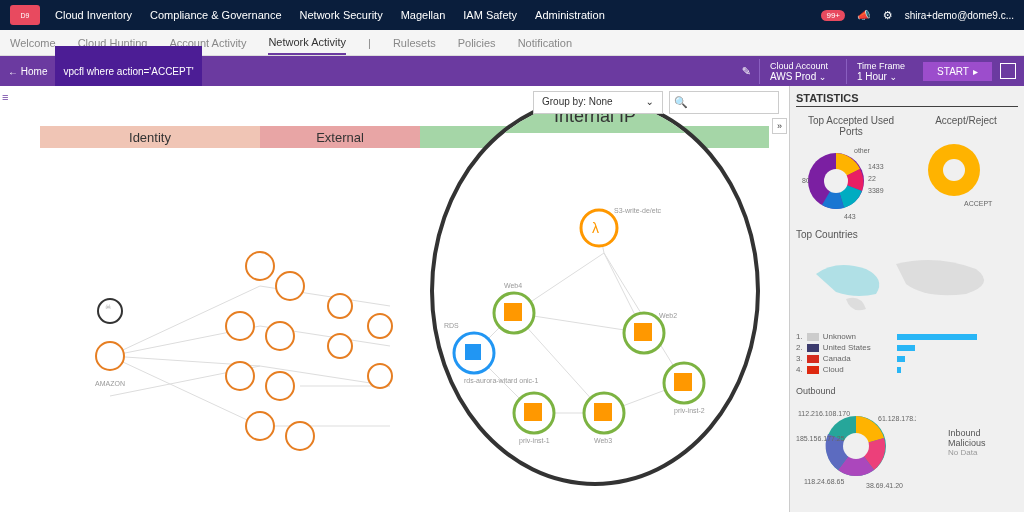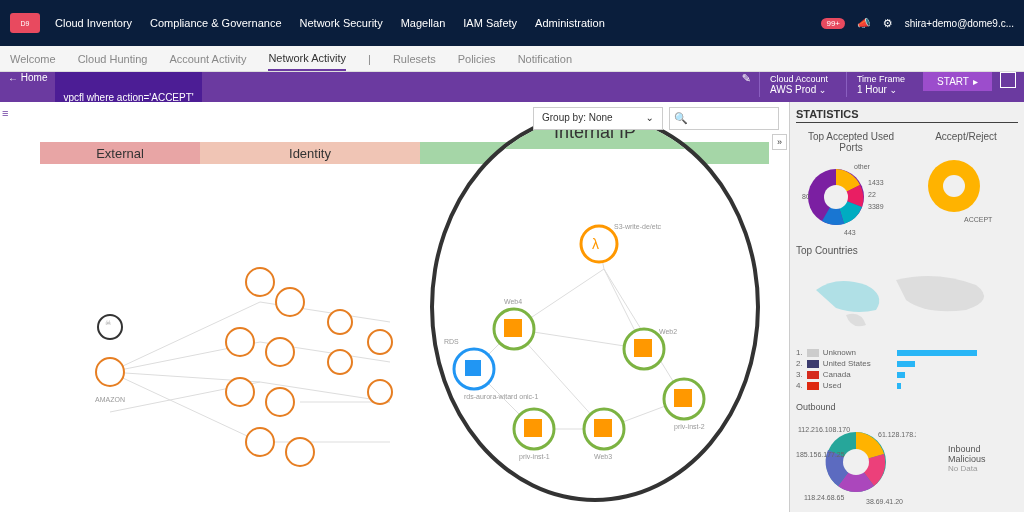--- a/index.html
+++ b/index.html
@@ -1,27 +1,27 @@
 <!DOCTYPE html>
 <html><head>
 <meta charset="utf-8">
 <style>
 *{margin:0;padding:0;box-sizing:border-box;font-family:Arial,sans-serif}
 body{width:1024px;height:512px;overflow:hidden;font-size:11px;color:#333}
-.topbar{height:46px;background:#0a1e3c;display:flex;align-items:center;padding:0 10px;color:#fff}
+.topbar{height:30px;background:#0a1e3c;display:flex;align-items:center;padding:0 10px;color:#fff}
 .logo{width:30px;height:20px;background:#e84a5f;border-radius:3px;margin-right:15px;display:flex;align-items:center;justify-content:center;font-size:7px}
 .topnav{display:flex;gap:18px;flex:1}
 .topnav span{font-size:11px;cursor:pointer}
 .top-right{display:flex;align-items:center;gap:12px}
 .badge{background:#e84a5f;border-radius:8px;padding:1px 5px;font-size:8px}
 .user{font-size:10px}
 .subtabs{height:26px;background:#f5f5f5;display:flex;padding:0 10px;gap:22px;align-items:center;border-bottom:1px solid #ddd}
 .subtabs span{font-size:11px;color:#888;cursor:pointer;padding:5px 0}
 .subtabs .active{color:#333;border-bottom:2px solid #6b3aa0}
-.purplebar{height:30px;background:#6b3aa0;display:flex;align-items:flex-start;padding:0 8px;color:#fff;gap:8px}
+.purplebar{height:30px;background:#6b3aa0;display:flex;align-items:center;padding:0 8px;color:#fff;gap:8px}
 .home-btn{font-size:10px;cursor:pointer}
 .query{background:#4c1d95;padding:20px 8px;font-size:10px;flex:0 0 auto}
 .spacer{flex:1}
 .pencil{cursor:pointer}
 .selector{border-left:1px solid #8a5fc0;padding:2px 10px;font-size:9px;cursor:pointer}
 .selector .val{font-size:10px}
 .start-btn{background:#9c4dcc;padding:4px 14px;font-size:10px;cursor:pointer;display:flex;align-items:center;gap:4px}
 .panel-icon{border:1px solid #fff;width:16px;height:16px;cursor:pointer}
 .main{display:flex;height:426px}
 .graph{flex:1;position:relative;background:#fff}
@@ -106,22 +106,22 @@
     <span class="handle">≡</span>
     <div class="controls">
       <div class="groupby">
           <span>Group by: None</span>
           <span>⌄</span>
         </div>
       <div class="search">🔍</div>
     </div>
     <div class="collapse">»</div>
     <div class="zones">
+      <div class="zone z-id">Identity</div>
       <div class="zone z-ext">External</div>
-      <div class="zone z-id">Identity</div>
       <div class="zone z-ip">Internal IP</div>
     </div>
 
     <svg class="net" width="789" height="426">
       <g>
         <line class="edge" x1="110" y1="270" x2="260" y2="200"></line>
           <line class="edge" x1="110" y1="270" x2="260" y2="240"></line>
         <line class="edge" x1="110" y1="270" x2="260" y2="280"></line>
           <line class="edge" x1="110" y1="270" x2="260" y2="340"></line>
         <line class="edge" x1="110" y1="310" x2="260" y2="280"></line>
@@ -246,21 +246,21 @@
         </div>
         <div class="country-row">
           <span>3.</span>
           <span class="flag" style="background:#d52b1e"></span>
           <span style="width:70px">Canada</span>
           <span class="bar" style="width:8px"></span>
         </div>
         <div class="country-row">
           <span>4.</span>
           <span class="flag" style="background:#de2910"></span>
-          <span style="width:70px">Used</span>
+          <span style="width:70px">Cloud</span>
           <span class="bar" style="width:4px"></span>
         </div>
       </div>
 
     <div class="ob-row">
       <div style="flex:1">
         <div class="ob-title">Outbound</div>
         <svg width="120" height="100">
           <circle cx="60" cy="50" r="30" fill="#26a69a"></circle>
           <path d="M60 50 L60 20 A30 30 0 0 1 88 42 Z" fill="#ffb300"></path>

